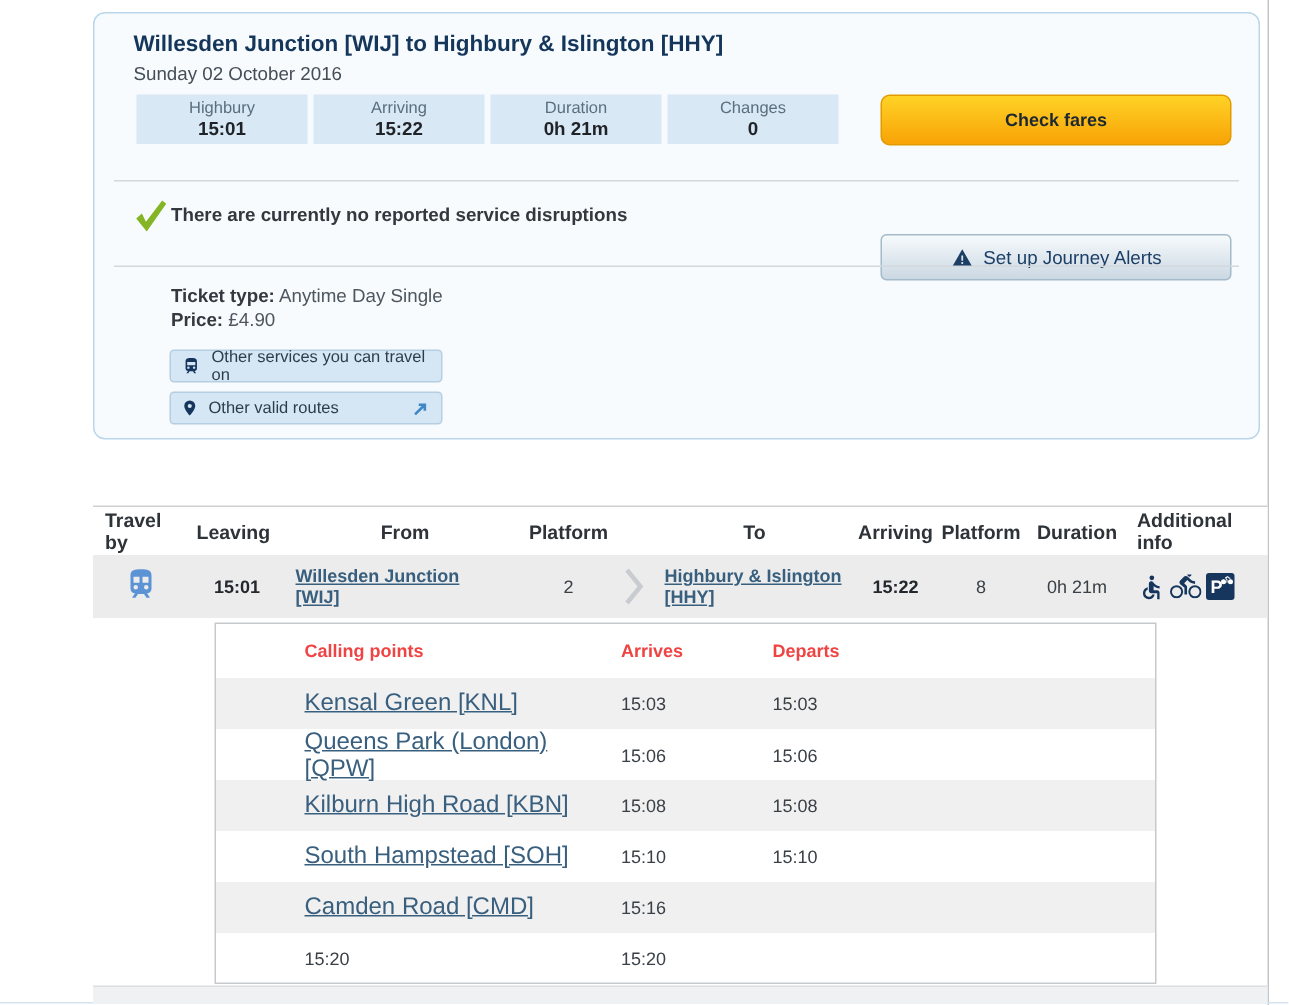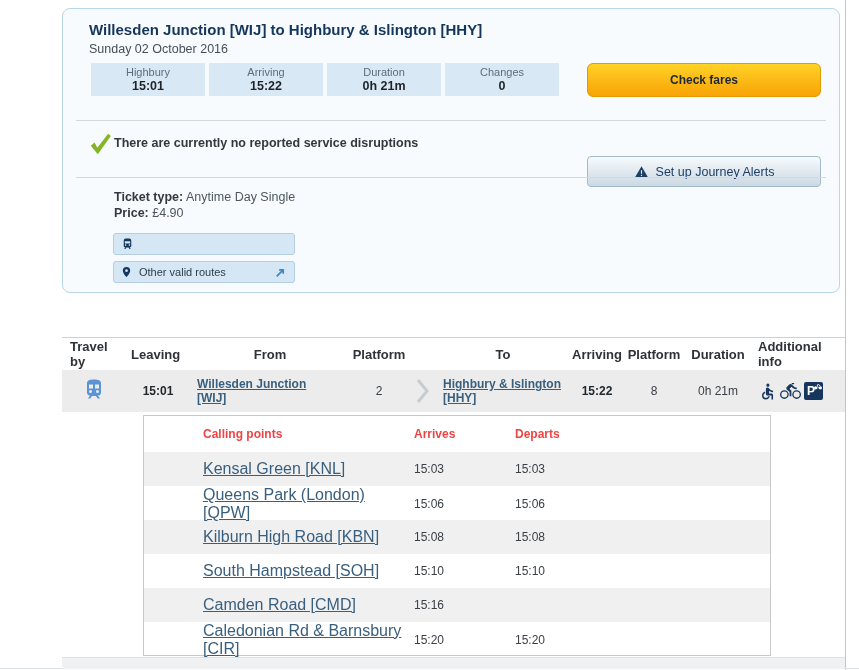--- a/index.html
+++ b/index.html
@@ -122,20 +122,21 @@
 
     <div class="divider divider-2"></div>
 
     <div class="ticket-line ticket-line-1"><b>Ticket type:</b><span> Anytime Day Single</span></div>
     <div class="ticket-line ticket-line-2"><b>Price:</b><span> £4.90</span></div>
 
     <button class="service-btn service-btn-1">
       <svg width="13" height="14" viewBox="0 0 24 24">
         <path class="navy-ic" d="M12 2c-4 0-7 .5-7 4v9c0 1.7 1.3 3 3 3l-2 3h2.3l1.7-2.5h4L15.7 21H18l-2-3c1.7 0 3-1.3 3-3V6c0-3.5-3-4-7-4zM7 7h10v4H7V7zm1.5 8.5a1.5 1.5 0 1 1 0-3 1.5 1.5 0 0 1 0 3zm7 0a1.5 1.5 0 1 1 0-3 1.5 1.5 0 0 1 0 3z"></path>
       </svg>
+      <span class="grow">Other services you can travel on</span>
     </button>
 
     <button class="service-btn service-btn-2">
       <svg width="11" height="14" viewBox="0 0 24 24">
         <path class="navy-ic" d="M12 1a8 8 0 0 0-8 8c0 5.5 8 14 8 14s8-8.5 8-14a8 8 0 0 0-8-8zm0 11a3 3 0 1 1 0-6 3 3 0 0 1 0 6z"></path>
       </svg>
       <span class="grow">Other valid routes</span>
       <svg width="13" height="13" viewBox="0 0 24 24">
         <path d="M5 19 L16 8 M9.5 7 H17 V14.5" fill="none" stroke="#3f87c7" stroke-width="3.2"></path>
       </svg>
@@ -218,20 +219,19 @@
     <div class="cp-row cp-grid">
       <div><a class="cp-link">South Hampstead [SOH]</a></div>
       <div>15:10</div>
       <div>15:10</div>
     </div>
     <div class="cp-row cp-grid alt">
       <div><a class="cp-link">Camden Road [CMD]</a></div>
       <div>15:16</div>
     </div>
     <div class="cp-row cp-grid">
-      <div><a class="cp-link">Caledonian Rd &amp; Barnsbury [CIR]</a></div>
       <div>15:20</div>
       <div>15:20</div>
     </div>
   </div>
 
   <div class="bottom-strip"></div>
 </div>
 
 </body></html>

